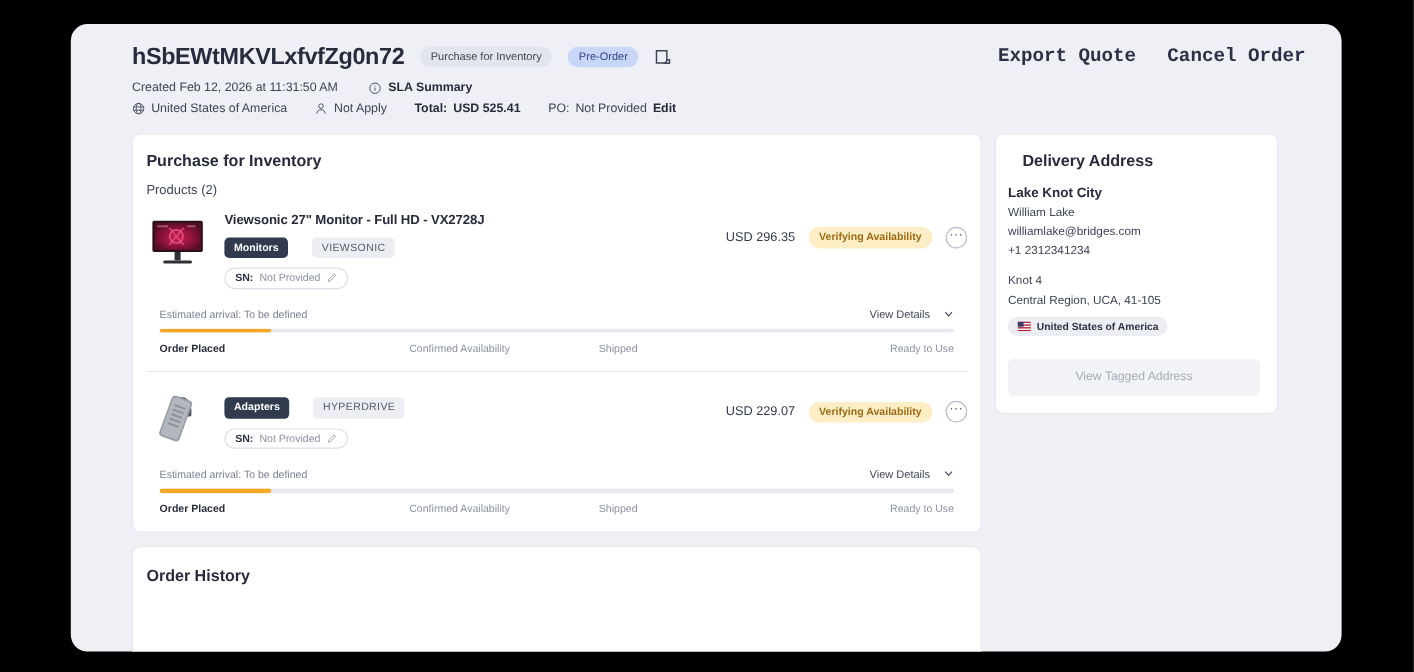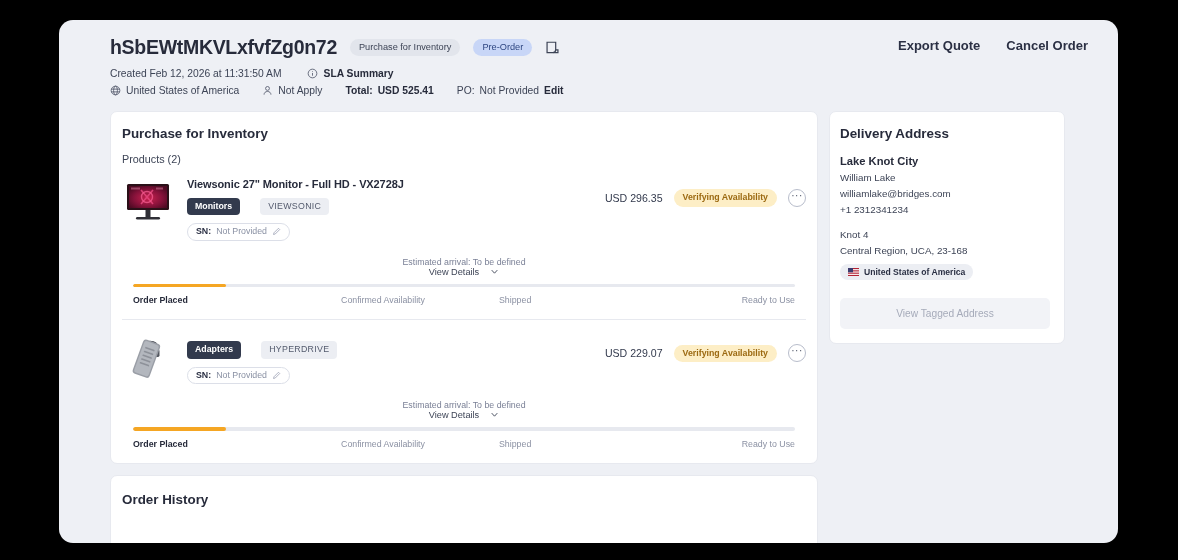--- a/index.html
+++ b/index.html
@@ -48,24 +48,25 @@
   .note-icon { width: 15px; height: 15px; color: #3d4456; display: block; }
 
   .hdr-actions {
     position: absolute;
     right: 30px;
     top: 18px;
     display: flex;
     gap: 26px;
   }
   .hdr-actions span {
-    font-size: 13px;
+    font-size: 16px;
     font-weight: bold;
     color: #2b3044;
     cursor: pointer;
+    font-family: Liberation Mono, monospace;
   }
 
   .hdr-line {
     display: flex;
     align-items: center;
     font-size: 10.3px;
     color: #3d4456;
   }
   .hdr-line.l1 { margin-top: 9px; gap: 6px; }
   .hdr-line.l2 { margin-top: 6px; gap: 5px; }
@@ -180,21 +181,20 @@
     cursor: pointer;
     padding-bottom: 4px;
   }
 
   
   .tracker { padding: 0 11px 0 11px; margin-top: 16px; }
   .tracker-head {
     display: flex;
     justify-content: space-between;
     align-items: center;
-    flex-direction: column;
   }
   .eta { font-size: 8.8px; color: #7a8096; }
   .view-details {
     display: flex;
     gap: 11px;
     font-size: 9.2px;
     color: #3d4456;
     cursor: pointer;
   }
   .chev { width: 9px; height: 9px; display: block; color: #3d4456; }
@@ -222,21 +222,21 @@
 
   .divider { height: 1px; background: #e7e9ef; margin: 14px 11px 0 11px; }
 
   .prod-block-pad { padding-bottom: 14px; }
 
   
   .side-title {
     font-size: 13.4px;
     font-weight: bold;
     color: #272b3b;
-    padding: 14px 14px 0 10px;
+    padding: 14px 14px 0 22px;
   }
   .addr { padding: 14px 14px 14px 10px; }
   .addr-city {
     font-size: 11.2px;
     font-weight: bold;
     color: #272b3b;
   }
   .addr-l { font-size: 9.8px; color: #3d4456; margin-top: 5px; }
   .addr-gap { height: 9px; }
   .flag-pill {
@@ -490,21 +490,21 @@
     <div class="col-side">
       <div class="card">
         <div class="side-title">Delivery Address</div>
         <div class="addr">
           <div class="addr-city">Lake Knot City</div>
           <div class="addr-l">William Lake</div>
           <div class="addr-l">williamlake@bridges.com</div>
           <div class="addr-l">+1 2312341234</div>
           <div class="addr-gap"></div>
           <div class="addr-l">Knot 4</div>
-          <div class="addr-l">Central Region, UCA, 23-168</div>
+          <div class="addr-l">Central Region, UCA, 41-105</div>
           <div class="flag-pill">
             <span>
               <svg class="flag" viewBox="0 0 22 16">
                 <rect width="22" height="16" fill="#b22234"></rect>
                 <rect y="2.3" width="22" height="2.3" fill="#ffffff"></rect>
                 <rect y="6.9" width="22" height="2.3" fill="#ffffff"></rect>
                 <rect y="11.5" width="22" height="2.3" fill="#ffffff"></rect>
                 <rect width="10" height="8.6" fill="#3c3b6e"></rect>
               </svg>
             </span>

